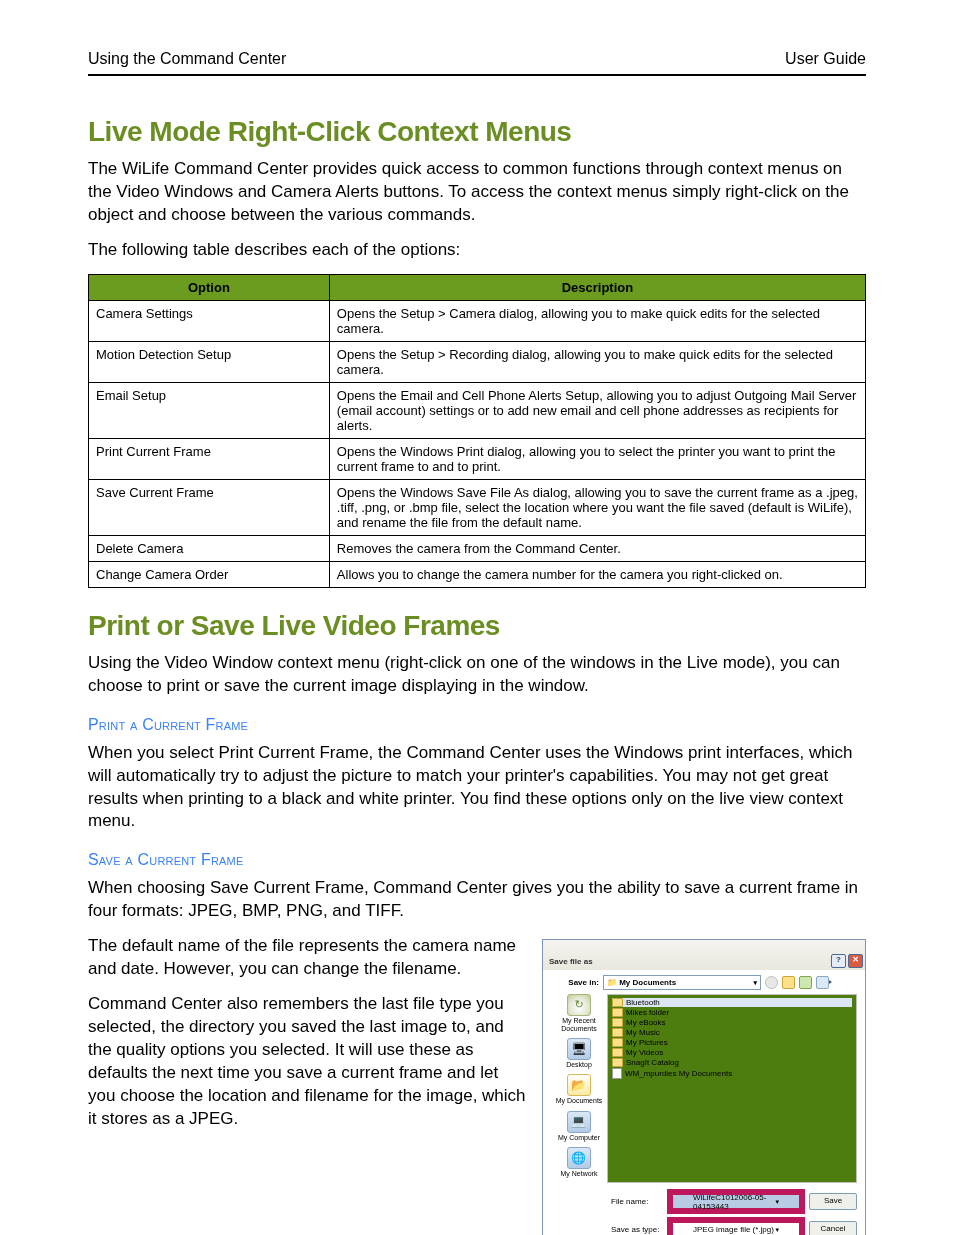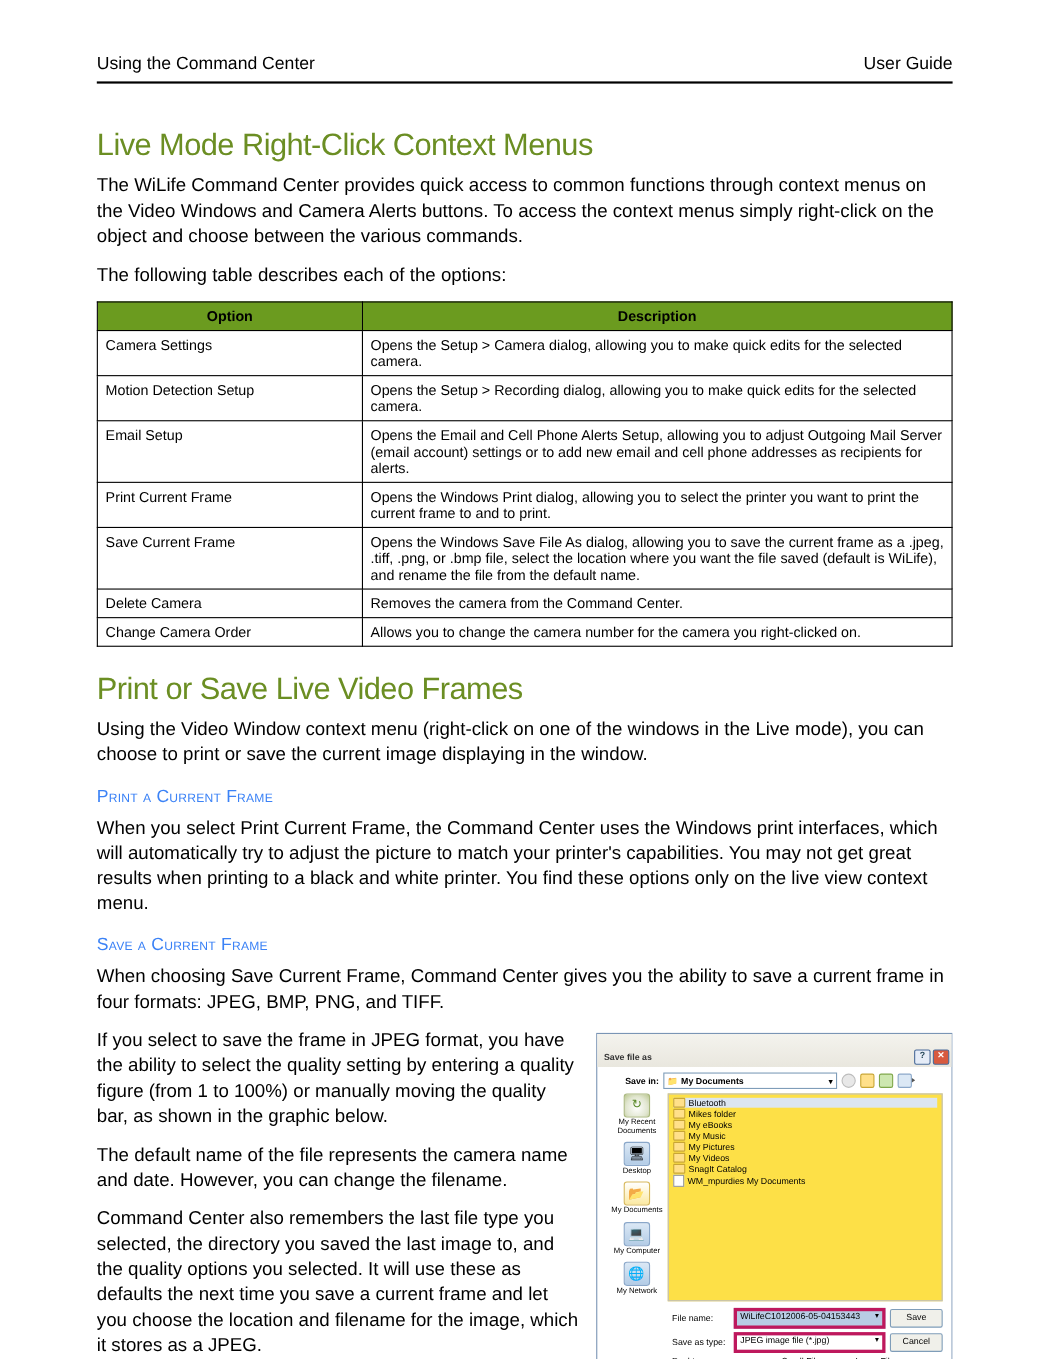--- a/index.html
+++ b/index.html
@@ -18,21 +18,21 @@
     display: flex;
     justify-content: space-between;
     font-size: 16px;
     border-bottom: 2px solid #000;
     padding-bottom: 6px;
     margin-bottom: 40px;
   }
   h1 {
     font-family: "Arial Narrow", Arial, sans-serif;
     color: #6b8e23;
-    font-weight: normal;
+    font-weight: bold;
     font-size: 28px;
     margin: 0 0 10px 0;
     letter-spacing: -0.5px;
   }
   p {
     font-size: 17px;
     line-height: 1.35;
     margin: 0 0 12px 0;
   }
   table.options {
@@ -104,28 +104,28 @@
   .picon.recent{ background:radial-gradient(circle at 50% 60%, #fff, #e1e6d0 60%, #bac78f); border:1px solid #a9b77e;}
   .picon.recent::after{content:"↻"; color:#5a8a2a;}
   .picon.desktop{ background:linear-gradient(#dbe8f5,#b3cce6); border:1px solid #8aa7c9;}
   .picon.desktop::after{content:"🖥"; font-size:12px;}
   .picon.mydocs{ background:linear-gradient(#fff,#fbe9a1); border:1px solid #d7b85a;}
   .picon.mydocs::after{content:"📂"; font-size:12px;}
   .picon.mycomp{ background:linear-gradient(#dbe8f5,#b3cce6); border:1px solid #8aa7c9;}
   .picon.mycomp::after{content:"💻"; font-size:12px;}
   .picon.mynet{ background:linear-gradient(#dbe8f5,#b3cce6); border:1px solid #8aa7c9;}
   .picon.mynet::after{content:"🌐"; font-size:12px;}
-  .filelist { flex:1; border:1px solid #bfbfbf; background:#fde047; min-height:96px; padding:3px 4px; }
+  .filelist { flex:1; border:1px solid #bfbfbf; background:#4d7c0f; min-height:96px; padding:3px 4px; }
   .fitem { display:flex; align-items:center; gap:3px; margin-bottom:1px; }
   .fold { width:9px; height:7px; background:#ffe08a; border:1px solid #c9a634; border-radius:1px;}
   .doc { width:8px; height:9px; background:#fff; border:1px solid #9a9a9a; }
   .fitem.sel { background:#dce6f2; }
   .dlg-bottom { display:grid; grid-template-columns:56px 52px 1fr 48px; gap:3px 4px; align-items:center; padding:0 8px 8px 8px; }
   .dlg-bottom .label { text-align:left; font-size:8px; }
-  .dlg-bottom .field { border:3px solid #be185d; background:#fff; height:13px; display:flex; padding:0 3px; }
+  .dlg-bottom .field { border:6px solid #be185d; background:#fff; height:13px; display:flex; align-items:center; padding:0 20px; }
   .dlg-bottom .field .arrow{margin-left:auto;font-size:7px;}
   .dlg-bottom .field.hl { background:#b8cce4; }
   .dlg-bottom .btn { border:1px solid #7f9db9; background:#f0f0ea; height:15px; border-radius:2px; text-align:center; line-height:13px; }
 
   .footer-rule { border-top:2px solid #000; margin-top:34px; padding-top:6px; text-align:center; font-size:14px;}
 </style>
 </head>
 <body>
 
 <div class="page">
@@ -279,21 +279,20 @@
             </div>
             <div style="display:flex;justify-content:center;padding:0 2px;gap:32px;">
               <span class="ql">Small File</span>
               <span class="ql">Large File</span>
             </div>
           </div>
         </div>
       </div>
     </div>
 
-    <p>If you select to save the frame in JPEG format, you have the ability to select the quality setting by entering a quality figure (from 1 to 100%) or manually moving the quality bar, as shown in the graphic below.</p>
     <p>The default name of the file represents the camera name and date. However, you can change the filename.</p>
     <p>Command Center also remembers the last file type you selected, the directory you saved the last image to, and the quality options you selected.  It will use these as defaults the next time you save a current frame and let you choose the location and filename for the image, which it stores as a JPEG.</p>
   </div>
 
   <div class="footer-rule">
     
   </div>
 </div>
 
 </body></html>

